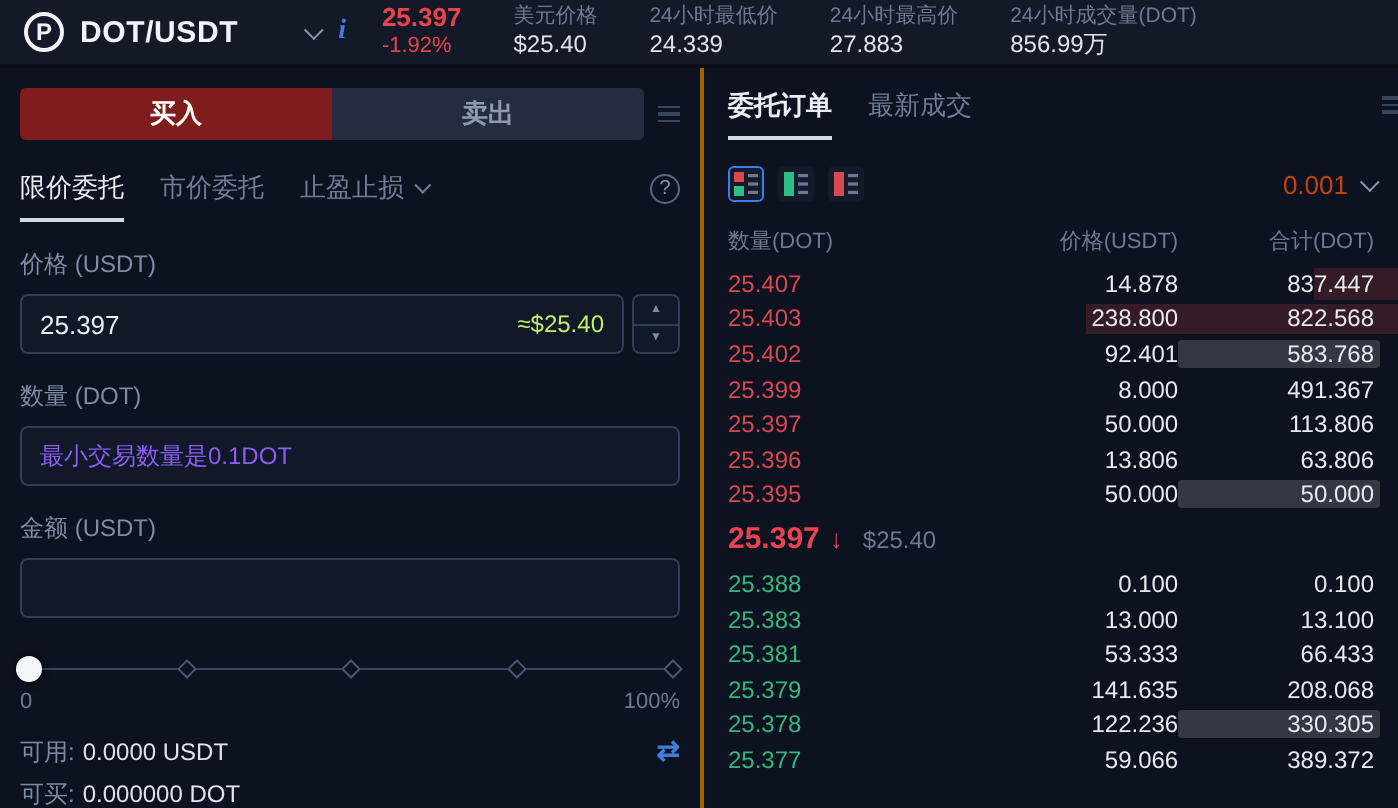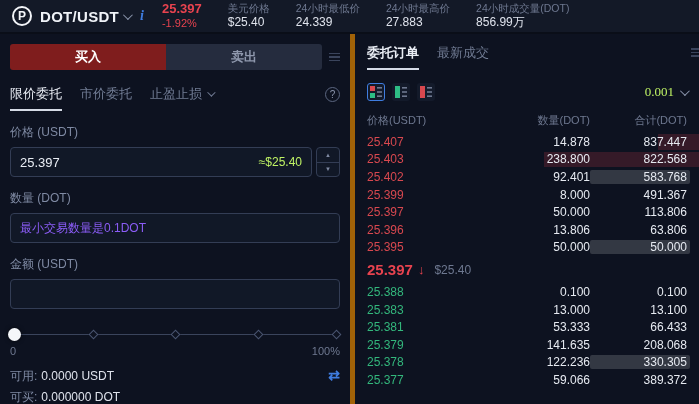--- a/index.html
+++ b/index.html
@@ -76,32 +76,32 @@
   .slider .mark { position:absolute; top:2px; width:7px; height:7px; border:1px solid #4a5570; background:#0d1220; transform:rotate(45deg); }
   .slider .handle { position:absolute; top:-1px; left:-2px; width:13px; height:13px; border-radius:50%; background:#f5f7fa; box-shadow:0 0 4px rgba(0,0,0,.6); cursor:pointer; z-index:2; }
   .slider-labels { display:flex; justify-content:space-between; font-size:11px; color:#6e7890; margin-top:4px; }
 
   .bal-row { display:flex; align-items:center; margin-top:8px; font-size:12px; line-height:1.5; }
   .bal-label { color:#7f8aa3; margin-right:4px; }
   .bal-value { color:#dfe3ec; }
   .swap-icon { margin-left:auto; color:#3f7de0; font-size:14px; font-weight:bold; cursor:pointer; }
 
   
-  .orderbook-panel { flex:1; background:#0d1220; border-left:5px solid #a16207; padding-top:10px; display:flex; flex-direction:column; min-width:0; position:relative; overflow:hidden; }
+  .orderbook-panel { flex:1; background:#0d1220; border-left:2px solid #a16207; padding-top:10px; display:flex; flex-direction:column; min-width:0; position:relative; overflow:hidden; }
   .ob-tabs { display:flex; align-items:center; gap:18px; padding:0 12px; font-size:13px; color:#717c94; padding-bottom:8px; }
   .ob-tab { position:relative; cursor:pointer; }
   .ob-tab.active { color:#e9edf4; font-weight:bold; }
   .ob-tab.active::after { content:""; position:absolute; left:0; right:0; bottom:-8px; height:2px; background:#d5dbe6; }
   .ob-handle { position:absolute; right:-3px; top:14px; }
 
   .ob-controls { display:flex; align-items:center; margin-top:13px; padding:0 12px; }
   .view-icons { display:flex; gap:7px; }
   .vicon { width:18px; height:18px; border-radius:3px; border:1px solid transparent; display:flex; align-items:center; justify-content:center; cursor:pointer; background:#131a2a; }
   .vicon.selected { border-color:#3f7de0; }
-  .tick-dropdown { margin-left:auto; display:flex; align-items:center; font-size:13px; color:#bef264; cursor:pointer;font-family:Liberation Serif, serif; }
+  .tick-dropdown { margin-left:auto; display:flex; align-items:center; font-size:13px; color:#c2410c; cursor:pointer; }
   .tick-dropdown .chev { margin-left:6px; }
 
   .ob-header { display:grid; grid-template-columns:1.05fr 1.25fr 1fr; padding:0 12px; margin-top:12px; font-size:11px; color:#6e7890; }
   .ob-header span:nth-child(2), .ob-header span:nth-child(3) { text-align:right; }
 
   .ob-rows { margin-top:5px; }
   .ob-row { position:relative; display:grid; grid-template-columns:1.05fr 1.25fr 1fr; align-items:center; height:17.6px; padding:0 12px; font-size:12px; cursor:pointer; }
   .ob-row > span { position:relative; z-index:1; }
   .c-price.ask { color:#d8484f; }
   .c-price.bid { color:#33b77c; }
@@ -115,21 +115,21 @@
   .mid-arrow { color:#e8434f; font-size:13px; }
   .mid-usd { color:#6e7890; font-size:12px; margin-left:5px; }
 </style>
 </head>
 <body>
 
 <div class="app">
 
   <header class="topbar">
     <div class="logo">P</div>
-    <div style="display:flex;align-items:center;cursor:pointer;">
+    <div style="display:flex;align-items:center;cursor:pointer;gap:29px;">
       <span class="pair">DOT/USDT</span>
       <span class="chev"></span>
     </div>
     <span class="info-i">i</span>
     <div class="price-block">
       <div class="price-main">25.397</div>
       <div class="price-change">-1.92%</div>
     </div>
     <div class="stat">
       <div class="stat-label">美元价格</div>
@@ -265,22 +265,22 @@
             </svg>
           </div>
         </div>
         <div class="tick-dropdown">
           <span>0.001</span>
           <span class="chev"></span>
         </div>
       </div>
 
       <div class="ob-header">
+        <span>数量(DOT)</span>
         <span>价格(USDT)</span>
-        <span>数量(DOT)</span>
         <span>合计(DOT)</span>
       </div>
 
       <div class="ob-rows" id="asks">
           <div class="ob-row">
             <div class="depth ask" style="width: 12%;"></div>
             <span class="c-price ask">25.407</span>
             <span class="c-num">14.878</span>
             <span class="c-num">837.447</span>
           </div>

